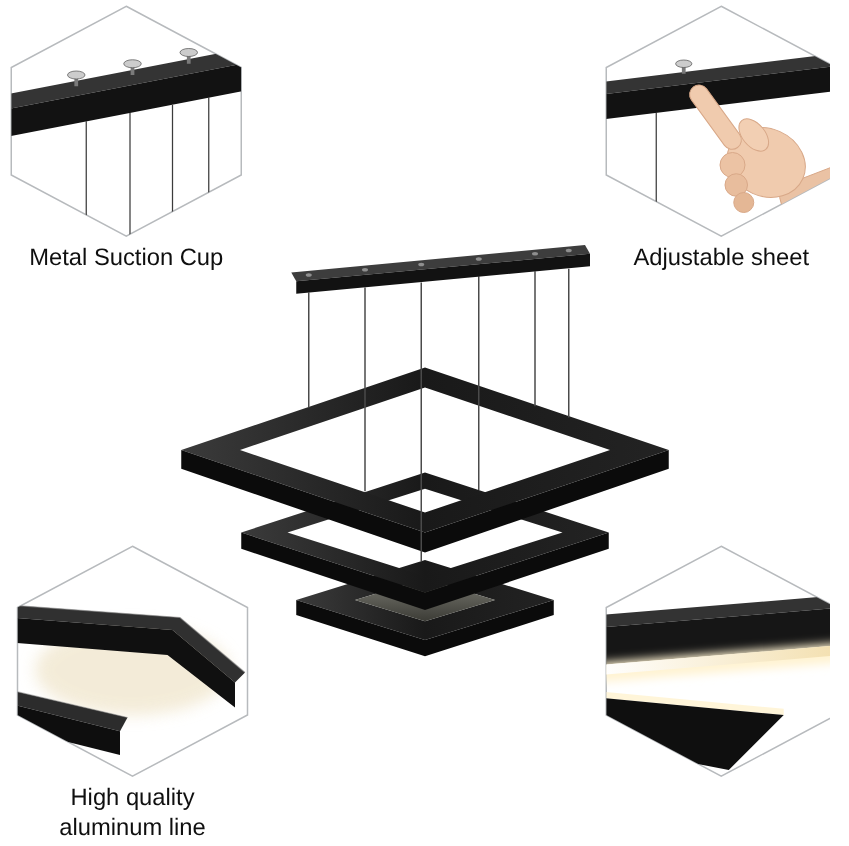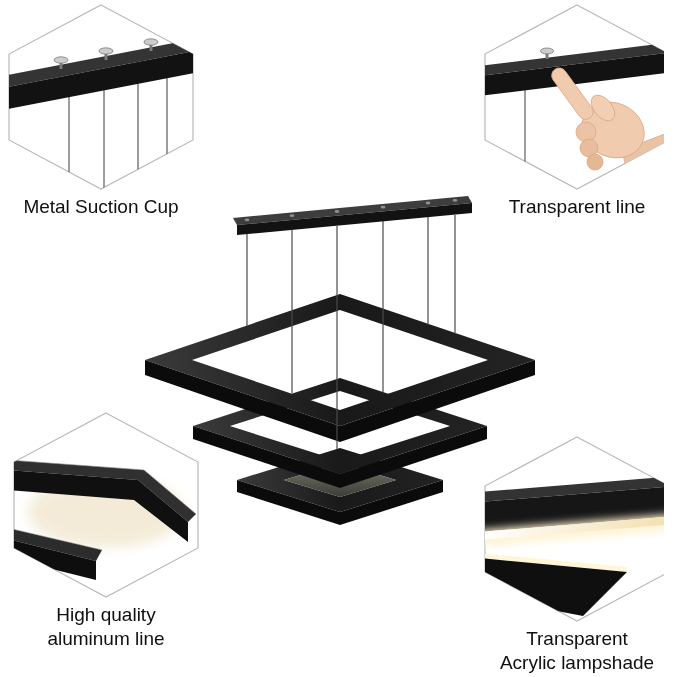--- a/index.html
+++ b/index.html
@@ -27,21 +27,21 @@
   }
   .wire { stroke: #3c3c3c; stroke-width: 1; }
   .callout-label {
     margin-top: 3px;
     font-size: 19px;
     line-height: 1.25;
     color: var(--label-text, #0f0f0f);
   }
   .callout.tl { left: 1px;   top: 2px; }
   .callout.tr { left: 477px; top: 2px; }
-  .callout.bl { left: 6px;   top: 410px; }
+  .callout.bl { left: 6px;   top: 434px; }
   .callout.br { left: 477px; top: 434px; }
 </style>
 </head>
 <body>
 
 <div class="canvas">
 
   <svg class="chandelier" width="679" height="677" viewBox="0 0 679 677">
     <defs>
       <linearGradient id="ringGrad" x1="0" y1="0" x2="1" y2="0">
@@ -146,21 +146,21 @@
           <path d="M146,148 L198,128 L198,182 L158,182 Q146,164 146,148 Z" fill="#eac2a4"></path>
           <ellipse cx="136" cy="128" rx="32" ry="27" transform="rotate(24 136 128)" fill="#f0cbae"></ellipse>
           <circle cx="109" cy="130" r="10" fill="#ecc3a4"></circle>
           <circle cx="112" cy="146" r="9" fill="#e8bd9d"></circle>
           <circle cx="118" cy="160" r="8" fill="#e4b795"></circle>
           <ellipse cx="126" cy="106" rx="9" ry="15" transform="rotate(-40 126 106)" fill="#f2cfb3"></ellipse>
           <rect x="88" y="62" width="15" height="60" rx="7.5" transform="rotate(-36 95 92)" fill="#f0cbae"></rect>
         </g>
       </g>
     </svg>
-    <div class="callout-label">Transparent line</div>
+    <div class="callout-label">Adjustable sheet</div>
   </div>
 
   <div class="callout bl">
     <svg class="hex-svg" width="200" height="190" viewBox="0 0 200 190">
       <defs>
         <clipPath id="clipBL">
             <polygon points="100,3 192,52 192,138 100,187 8,138 8,52"></polygon>
           </clipPath>
         <filter id="blurBL" x="-50%" y="-50%" width="200%" height="200%">
           <feGaussianBlur stdDeviation="6"></feGaussianBlur>
@@ -200,19 +200,15 @@
       <polygon class="hex-border" points="100,3 192,52 192,138 100,187 8,138 8,52"></polygon>
       <g clip-path="url(#clipBR)">
         <polygon points="2,58 198,42 198,52 2,68" fill="#333333"></polygon>
         <polygon points="2,68 198,52 198,82 2,98" fill="#161616"></polygon>
         <polygon points="2,96 198,80 198,96 2,112" fill="#fff3d2" filter="url(#blurBR)"></polygon>
         <polygon points="2,98 198,82 198,90 2,106" fill="url(#ledGrad)"></polygon>
         <polygon points="2,119 150,133 150,138 2,124" fill="#fff3d2" opacity="0.85"></polygon>
         <polygon points="2,124 150,138 106,182 2,162" fill="#0f0f0f"></polygon>
       </g>
     </svg>
-    <div class="callout-label">
-      <div>Transparent</div>
-      <div>Acrylic lampshade</div>
-    </div>
   </div>
 
 </div>
 
 </body></html>

